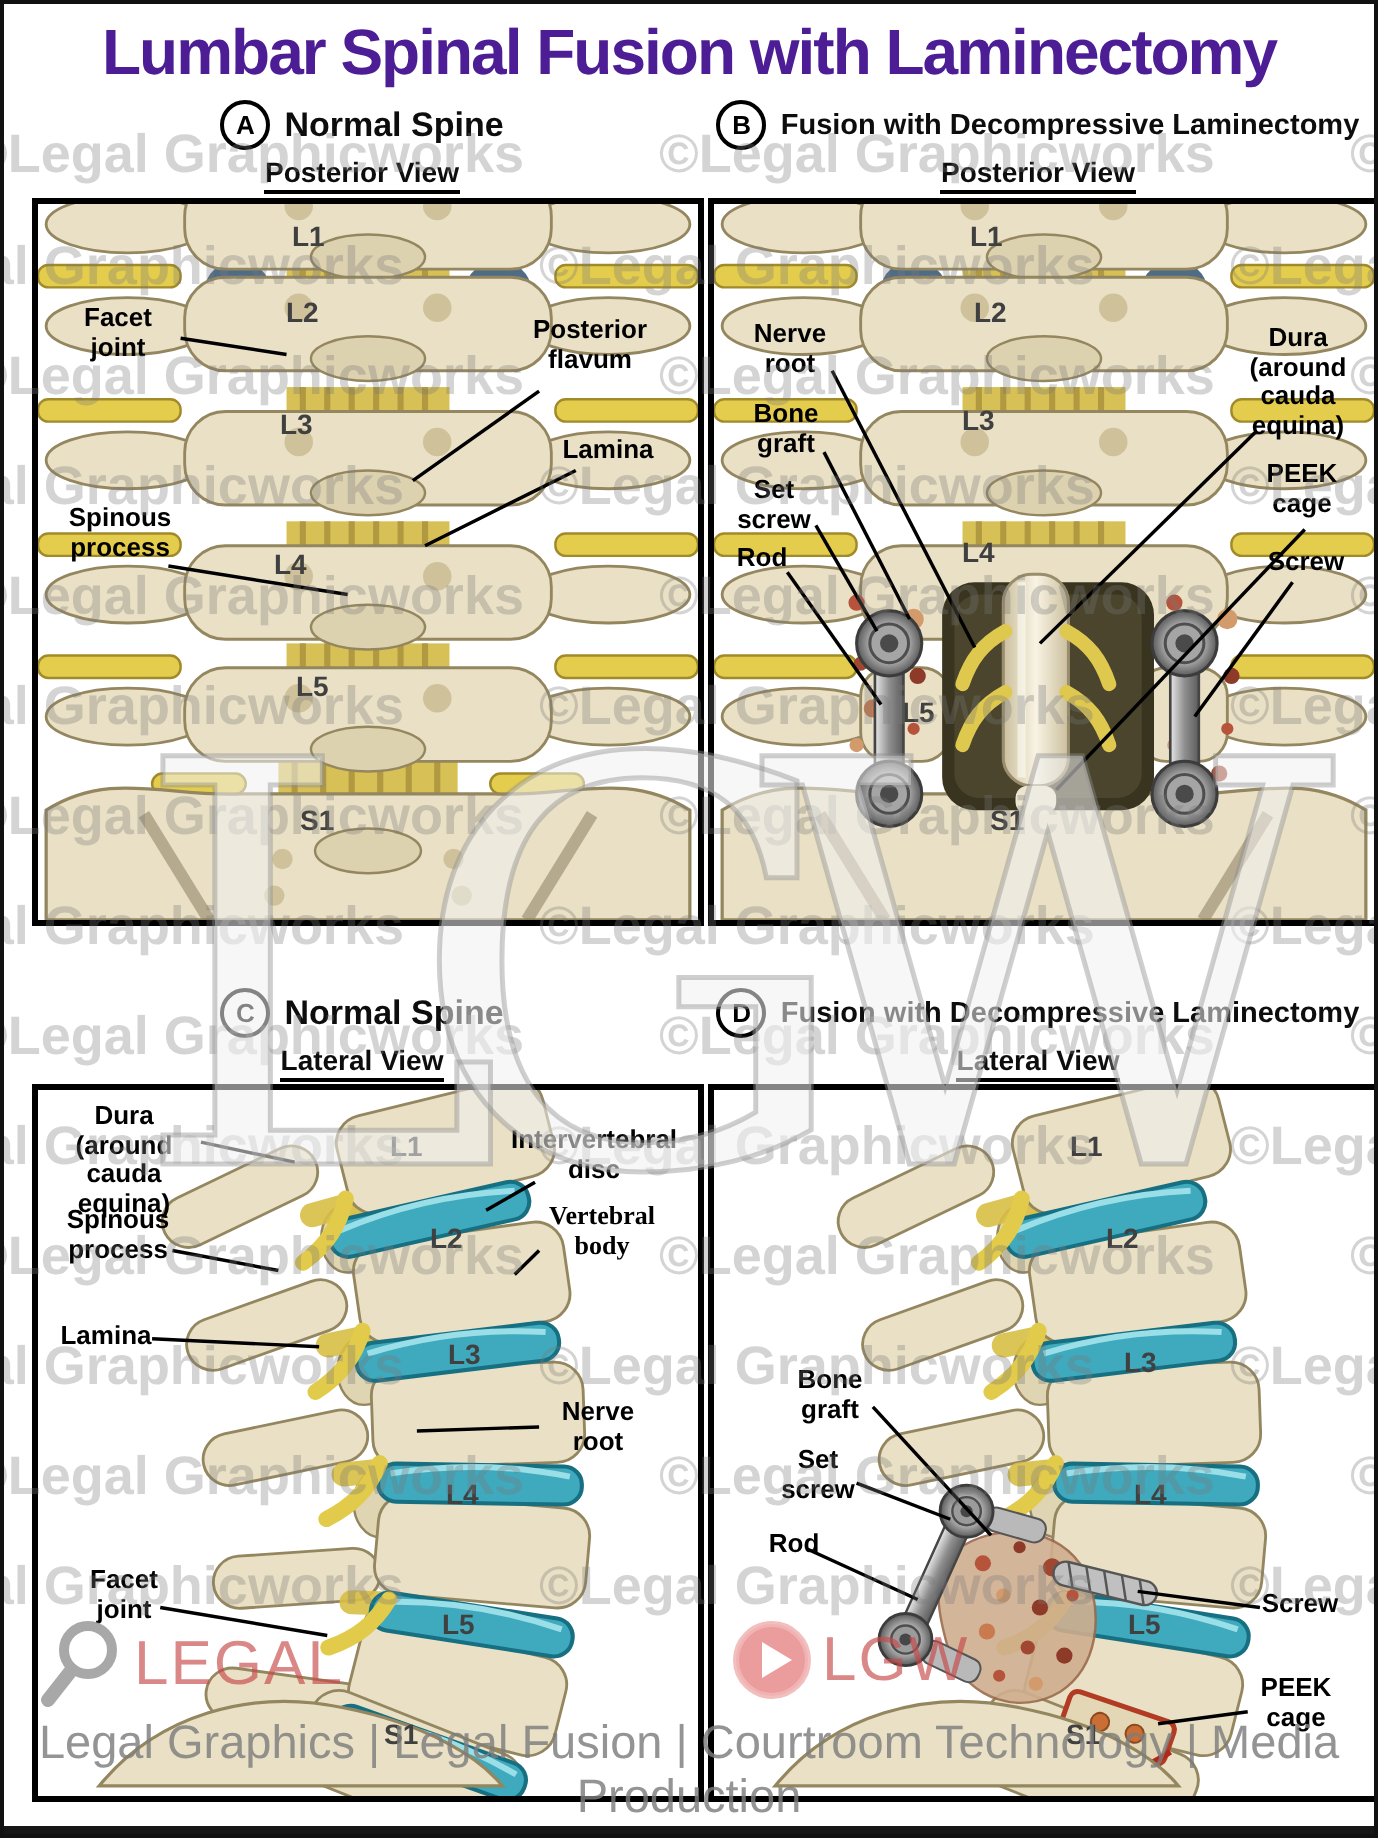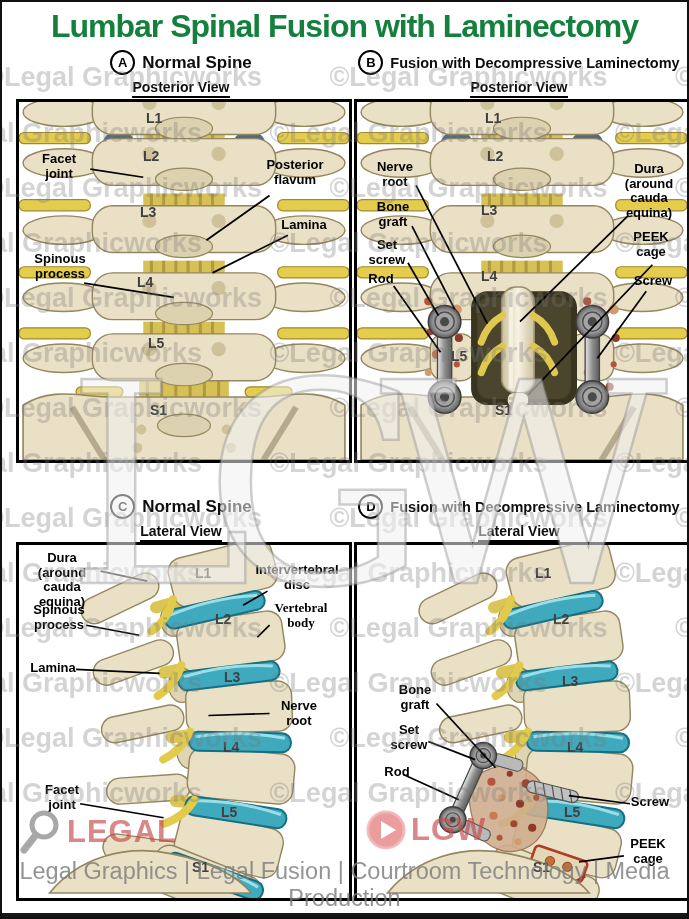--- a/index.html
+++ b/index.html
@@ -1,20 +1,20 @@
 <!DOCTYPE html>
 <html><head>
 <meta charset="utf-8">
 <style>
   html,body{margin:0;padding:0;background:#888;}
   .page{position:relative;width:689px;height:919px;margin:0 auto;background:#fff;
         border:2px solid #111;box-sizing:border-box;overflow:hidden;
         font-family:"Liberation Sans",sans-serif;}
   .page-title{position:absolute;top:6px;left:0;width:100%;text-align:center;
-        font-size:32px;font-weight:800;letter-spacing:-1px;color:#15803d;z-index:6;}
+        font-size:32px;font-weight:800;letter-spacing:-1px;color:#4c1d95;z-index:6;}
   
   .phead{position:absolute;text-align:center;z-index:6;}
   .ptitle{display:flex;align-items:center;justify-content:center;gap:7px;}
   .pletter{width:21px;height:21px;border:2px solid #000;border-radius:50%;
         display:inline-flex;align-items:center;justify-content:center;
         font-size:13px;font-weight:700;color:#000;background:rgba(255,255,255,.6);}
   .ptext{font-weight:700;color:#0d0d0d;}
   .ptext.big{font-size:17px;}
   .ptext.small{font-size:14.5px;}
   .pview{margin-top:3px;}
@@ -46,21 +46,21 @@
         color:rgba(120,120,120,0.32);letter-spacing:0;}
   .wm-big{position:absolute;left:64px;top:344px;z-index:9;pointer-events:none;
         font-family:"DejaVu Serif",serif;font-size:280px;font-weight:400;line-height:1;
         letter-spacing:-48px;color:rgba(240,240,240,0.55);
         -webkit-text-stroke:2.5px rgba(140,140,140,0.42);}
   
   .logo{position:absolute;top:806px;display:flex;align-items:center;z-index:11;
         pointer-events:none;opacity:.85;}
   #logoL{left:16px;}
   #logoR{left:362px;}
-  .brand-red{font-size:31px;font-weight:700;color:rgba(198,74,74,0.78);letter-spacing:1px;margin-left:3px;}
+  .brand-red{font-size:31px;font-weight:400;color:rgba(198,74,74,0.78);letter-spacing:1px;margin-left:3px;}
   .brand-gray{font-size:31px;font-weight:400;color:rgba(148,148,148,0.8);margin-left:4px;letter-spacing:-1px;}
   .tagline{position:absolute;top:856px;left:0;width:100%;text-align:center;z-index:11;
         font-size:23.5px;font-weight:400;color:rgba(125,125,125,0.82);pointer-events:none;}
   .bottom-bar{position:absolute;left:0;bottom:0;width:100%;height:4px;background:#161616;z-index:12;}
 </style>
 </head>
 <body>
 
 <div class="page">
 

